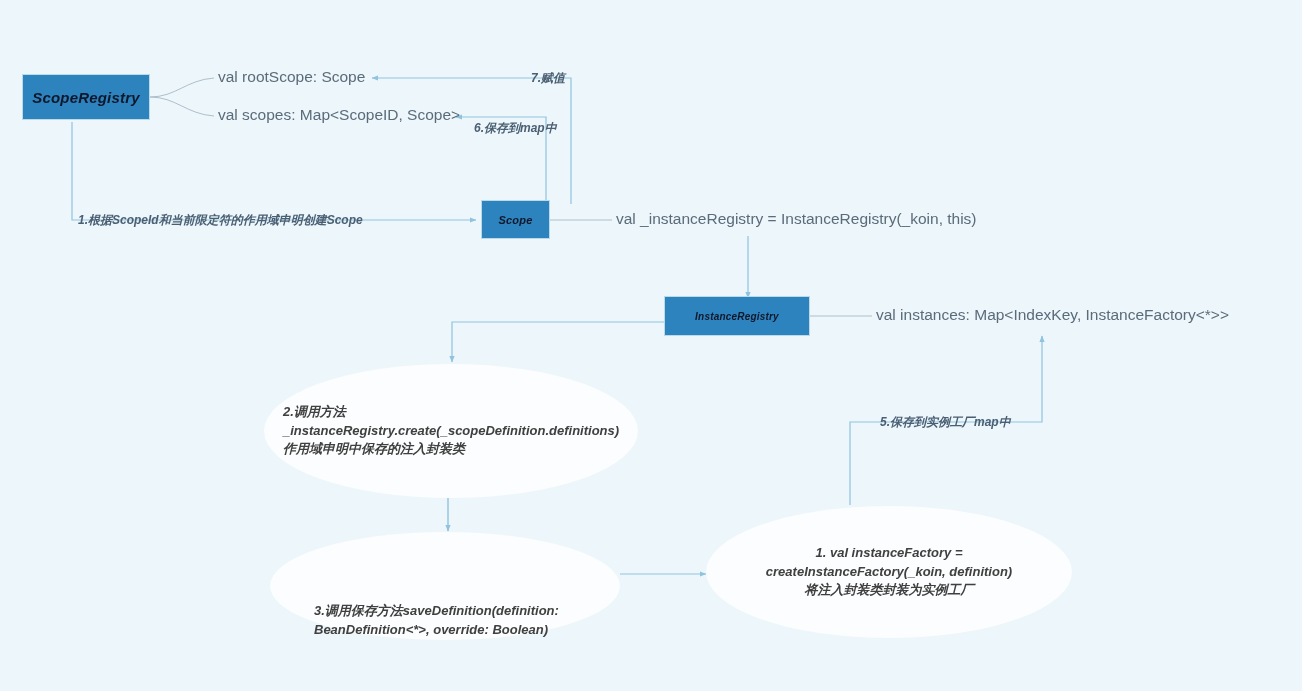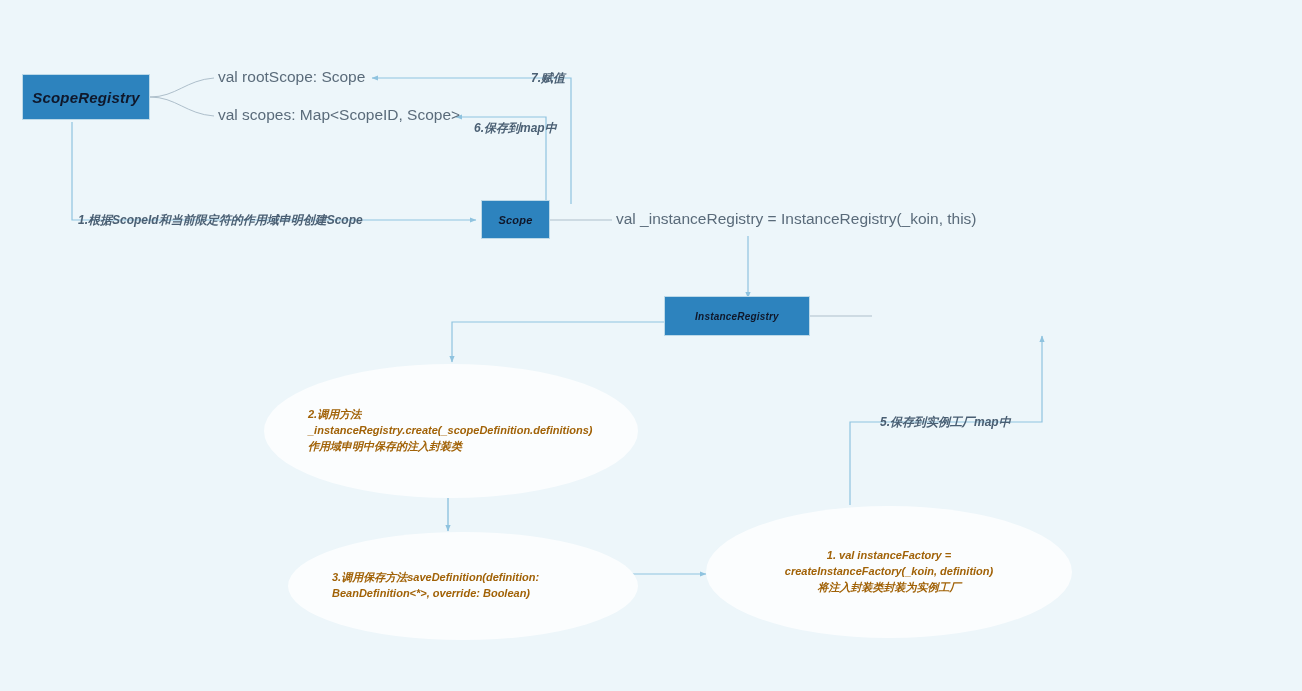--- a/index.html
+++ b/index.html
@@ -54,22 +54,22 @@
     position: absolute;
     border-radius: 50%;
     background: #fbfdfe;
     display: flex;
     align-items: center;
     justify-content: center;
     text-align: center;
     box-sizing: border-box;
   }
   .ellipse-text {
-    color: #a16207;
-    font-size: 11px;
+    color: #404040;
+    font-size: 13px;
     font-weight: bold;
     font-style: italic;
     line-height: 1.45;
     padding: 0 44px;
     white-space: pre-line;
   }
   .ellipse-text.centered { text-align: center; }
   .ellipse-text.lefty { text-align: left; }
 </style>
 </head>
@@ -150,20 +150,23 @@
   </div>
 
   <div class="label-plain" style="left:218px; top:106px;">
     <span>val scopes: Map&lt;ScopeID, Scope&gt;</span>
   </div>
 
   <div class="label-plain" style="left:616px; top:210px;">
     <span>val _instanceRegistry = InstanceRegistry(_koin, this)</span>
   </div>
 
+  <div class="label-plain" style="left:876px; top:306px;">
+    <span>val instances: Map&lt;IndexKey, InstanceFactory&lt;*&gt;&gt;</span>
+  </div>
 
   <div class="label-edge" style="left:78px; top:212px;text-align:center;">
     <span>1.根据ScopeId和当前限定符的作用域申明创建Scope</span>
   </div>
 
   <div class="label-edge" style="left:880px; top:414px;">
     <span>5.保存到实例工厂map中</span>
   </div>
 
   <div class="label-edge" style="left:474px; top:120px;">
@@ -171,21 +174,21 @@
   </div>
 
   <div class="label-edge" style="left:531px; top:70px;">
     <span>7.赋值</span>
   </div>
 
   <div class="ellipse" style="left:264px; top:364px; width:374px; height:134px;">
     <div class="ellipse-text lefty">2.调用方法_instanceRegistry.create(_scopeDefinition.definitions)作用域申明中保存的注入封装类</div>
   </div>
 
-  <div class="ellipse" style="left:288px; top:532px; width:350px; height:108px;">
+  <div class="ellipse" style="left:270px; top:532px; width:350px; height:108px;align-items:flex-end;">
     <div class="ellipse-text lefty">3.调用保存方法saveDefinition(definition: BeanDefinition&lt;*&gt;, override: Boolean)</div>
   </div>
 
   <div class="ellipse" style="left:706px; top:506px; width:366px; height:132px;">
     <div class="ellipse-text centered">1. val instanceFactory = createInstanceFactory(_koin, definition)
 将注入封装类封装为实例工厂</div>
   </div>
 
 </div>
 

